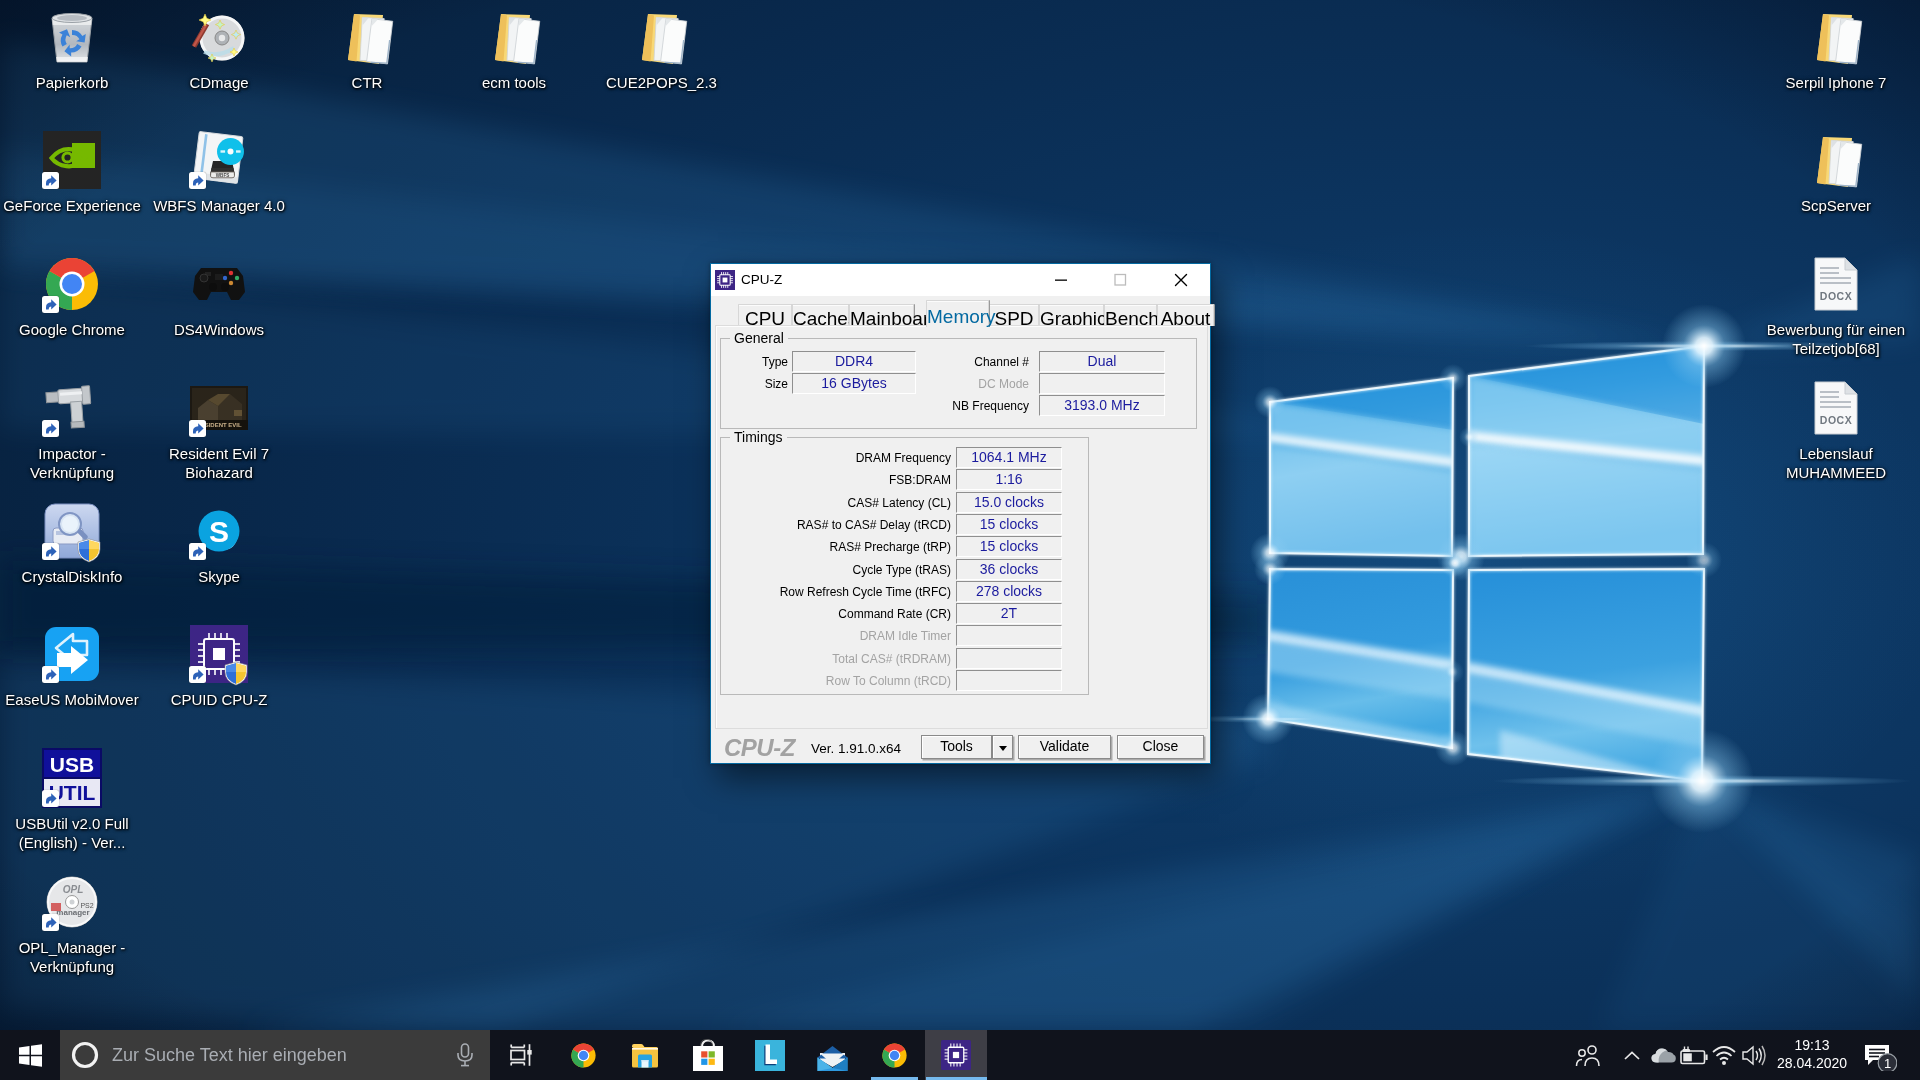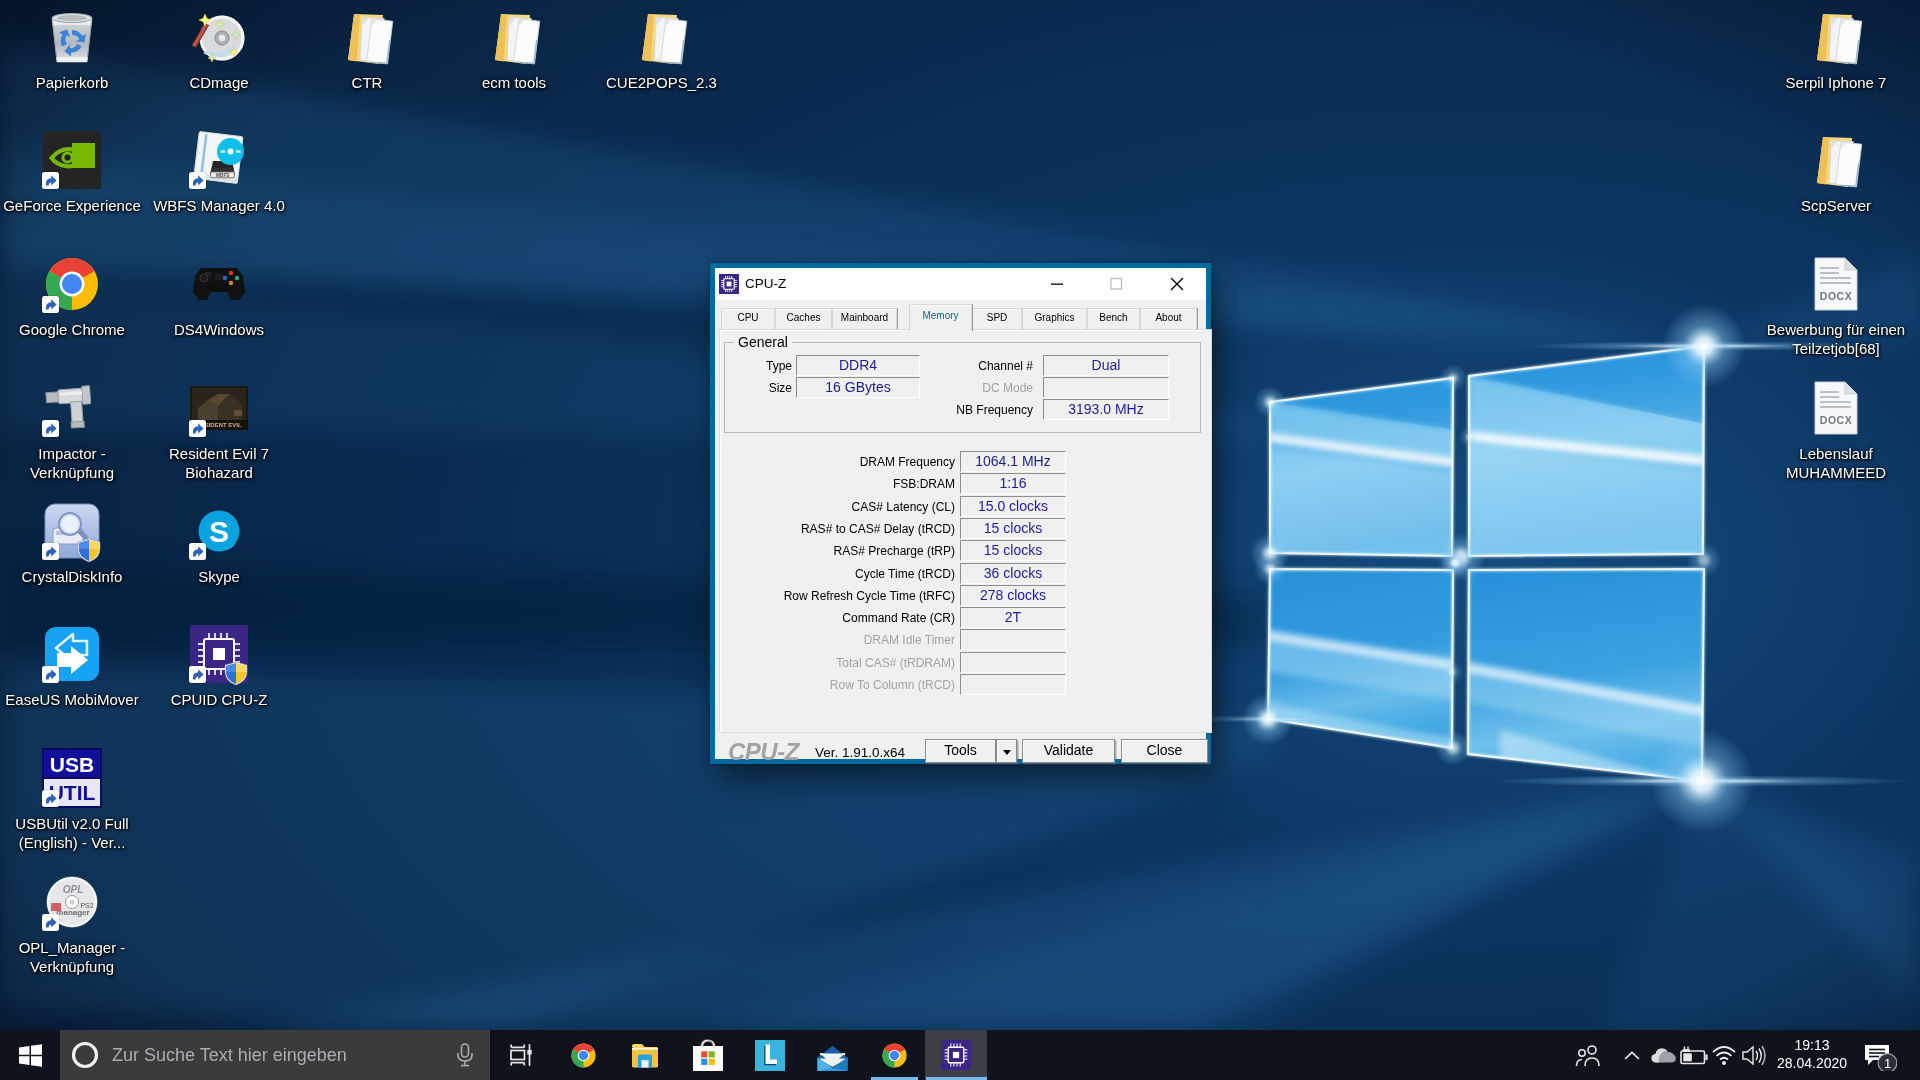--- a/index.html
+++ b/index.html
@@ -6,28 +6,28 @@
 html,body { width:1920px; height:1080px; overflow:hidden; background:#0a2a4d; font-family:"Liberation Sans", sans-serif; -webkit-font-smoothing:antialiased; }
 #desktop { position:absolute; left:0; top:0; width:1920px; height:1080px; transform:translateZ(0); }
 #wall { position:absolute; left:0; top:0; }
 .dicon { position:absolute; text-align:center; }
 .dicon .ig { position:relative; width:60px; height:60px; margin:0 auto; }
 .dicon .lbl { margin-top:6px; font-size:15px; line-height:19px; color:#fff;
   text-shadow: 1px 1px 2px rgba(0,0,0,0.9), 0 0 4px rgba(0,0,0,0.65), 0 1px 3px rgba(0,0,0,0.8); }
 .sc { position:absolute; left:0px; bottom:1px; width:17px; height:17px; background:#fff; border-radius:2.5px; box-shadow:0 0 1px rgba(0,0,0,.6); }
 .sc svg { position:absolute; left:1px; top:1px; }
 #cpuz { position:absolute; left:710px; top:263px; width:501px; height:501px;
-  background:#f0f0f0; border:5px solid #0369a1; box-shadow: 8px 14px 30px rgba(0,0,0,0.5), 0 0 4px rgba(0,0,0,0.35);
+  background:#f0f0f0; border:1px solid #0369a1; box-shadow: 8px 14px 30px rgba(0,0,0,0.5), 0 0 4px rgba(0,0,0,0.35);
   font-size:14px; color:#000; }
 #titlebar { position:absolute; left:0; top:0; width:100%; height:32px; background:#fff; }
 #titlebar .ticon { position:absolute; left:4px; top:6px; width:20px; height:20px; }
 #titlebar .ttext { position:absolute; left:30px; top:8px; font-size:13.5px; color:#000; }
 .capbtn { position:absolute; top:0; width:58px; height:32px; }
 .tab { position:absolute; top:40px; height:22px; background:#f0f0f0; border:1px solid #d7d7d7; border-bottom:none;
-  text-align:center; font-size:10px; padding-top:3px; border-radius:1px 1px 0 0; box-shadow: inset 0 1px 0 #fcfcfc, 1px 0 0 #9a9a9a; }
+  text-align:center; font-size:19px; padding-top:3px; border-radius:1px 1px 0 0; box-shadow: inset 0 1px 0 #fcfcfc, 1px 0 0 #9a9a9a; margin-left: 21px; }
 .tab.sel { top:36px; height:27px; color:#0369a1; z-index:5; padding-top:5px; }
 #pane { position:absolute; left:4px; top:61px; width:493px; height:404px; background:#f0f0f0;
   border:1px solid #dcdcdc; box-shadow:inset 1px 1px 0 #fdfdfd; }
 .gbox { position:absolute; border:1px solid #b9b9b9; }
 .gbox .gt { position:absolute; left:9px; top:-9px; background:#f0f0f0; padding:0 4px; font-size:14px; }
 .vbox { position:absolute; height:21px; background:#f0f0f0;
   border-top:1px solid #8f8f8f; border-left:1px solid #8f8f8f; border-bottom:1px solid #fff; border-right:1px solid #fff;
   text-align:center; font-size:14px; line-height:19px; color:#1b1b9e; }
 .flbl { position:absolute; height:20px; font-size:12px; line-height:20px; text-align:right; color:#000; white-space:nowrap; }
 .flbl.dis { color:#a3a3a3; }
@@ -659,41 +659,44 @@
         <div class="tab sel" style="left:194px; width:63px;">Memory</div>
         <div class="tab" style="left:257px; width:50px;">SPD</div>
         <div class="tab" style="left:307px; width:65px;">Graphics</div>
         <div class="tab" style="left:372px; width:53px;">Bench</div>
         <div class="tab" style="left:425px; width:57px;">About</div>
       </div>
   <div id="pane">
     <div class="gbox" style="left:4px; top:12px; width:477px; height:91px;">
           <span class="gt">General</span>
         </div>
+    <div class="gbox" style="left:4px; top:111px; width:369px; height:258px;">
+          <span class="gt">Timings</span>
+        </div>
     <div class="flbl" style="left:12px; top:26px; width:60px;">Type</div>
 <div class="vbox" style="left:76px; top:25px; width:124px; height:21px;">DDR4</div>
 <div class="flbl" style="left:223px; top:26px; width:90px;">Channel #</div>
 <div class="vbox" style="left:323px; top:25px; width:126px; height:21px;">Dual</div>
 <div class="flbl" style="left:12px; top:48px; width:60px;">Size</div>
 <div class="vbox" style="left:76px; top:47px; width:124px; height:21px;">16 GBytes</div>
 <div class="flbl dis" style="left:223px; top:48px; width:90px;">DC Mode</div>
 <div class="vbox dis" style="left:323px; top:47px; width:126px; height:21px;"></div>
 <div class="flbl" style="left:203px; top:70px; width:110px;">NB Frequency</div>
 <div class="vbox" style="left:323px; top:69px; width:126px; height:21px;">3193.0 MHz</div>
 <div class="flbl" style="left:10px; top:122px; width:225px;">DRAM Frequency</div>
 <div class="vbox" style="left:240px; top:121px; width:106px; height:21px;">1064.1 MHz</div>
 <div class="flbl" style="left:10px; top:144px; width:225px;">FSB:DRAM</div>
 <div class="vbox" style="left:240px; top:143px; width:106px; height:21px;">1:16</div>
 <div class="flbl" style="left:10px; top:167px; width:225px;">CAS# Latency (CL)</div>
 <div class="vbox" style="left:240px; top:166px; width:106px; height:21px;">15.0 clocks</div>
 <div class="flbl" style="left:10px; top:189px; width:225px;">RAS# to CAS# Delay (tRCD)</div>
 <div class="vbox" style="left:240px; top:188px; width:106px; height:21px;">15 clocks</div>
 <div class="flbl" style="left:10px; top:211px; width:225px;">RAS# Precharge (tRP)</div>
 <div class="vbox" style="left:240px; top:210px; width:106px; height:21px;">15 clocks</div>
-<div class="flbl" style="left:10px; top:234px; width:225px;">Cycle Time (tRCD)</div>
+<div class="flbl" style="left:10px; top:234px; width:225px;">Cycle Type (tRAS)</div>
 <div class="vbox" style="left:240px; top:233px; width:106px; height:21px;">36 clocks</div>
 <div class="flbl" style="left:10px; top:256px; width:225px;">Row Refresh Cycle Time (tRFC)</div>
 <div class="vbox" style="left:240px; top:255px; width:106px; height:21px;">278 clocks</div>
 <div class="flbl" style="left:10px; top:278px; width:225px;">Command Rate (CR)</div>
 <div class="vbox" style="left:240px; top:277px; width:106px; height:21px;">2T</div>
 <div class="flbl dis" style="left:10px; top:300px; width:225px;">DRAM Idle Timer</div>
 <div class="vbox dis" style="left:240px; top:299px; width:106px; height:21px;"></div>
 <div class="flbl dis" style="left:10px; top:323px; width:225px;">Total CAS# (tRDRAM)</div>
 <div class="vbox dis" style="left:240px; top:322px; width:106px; height:21px;"></div>
 <div class="flbl dis" style="left:10px; top:345px; width:225px;">Row To Column (tRCD)</div>

